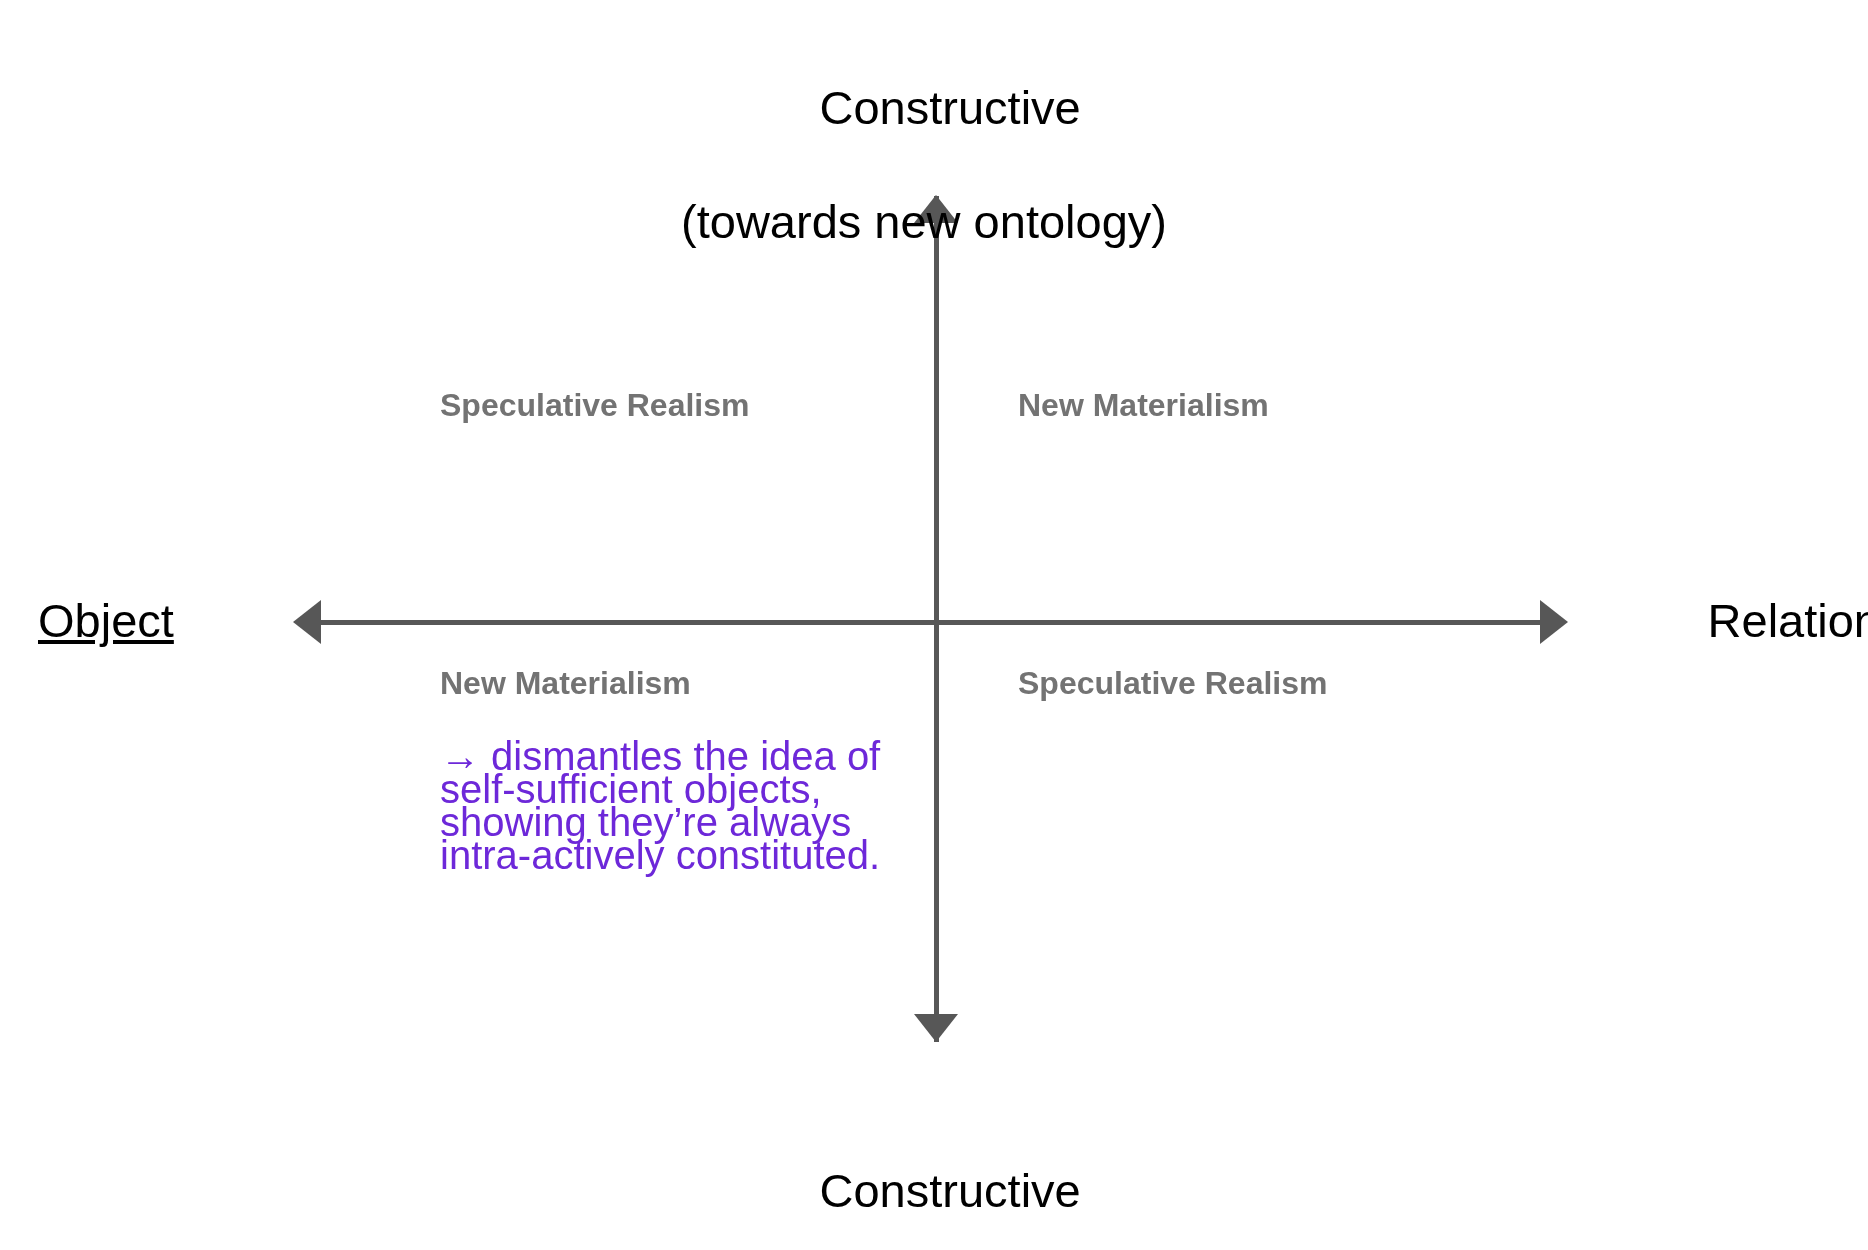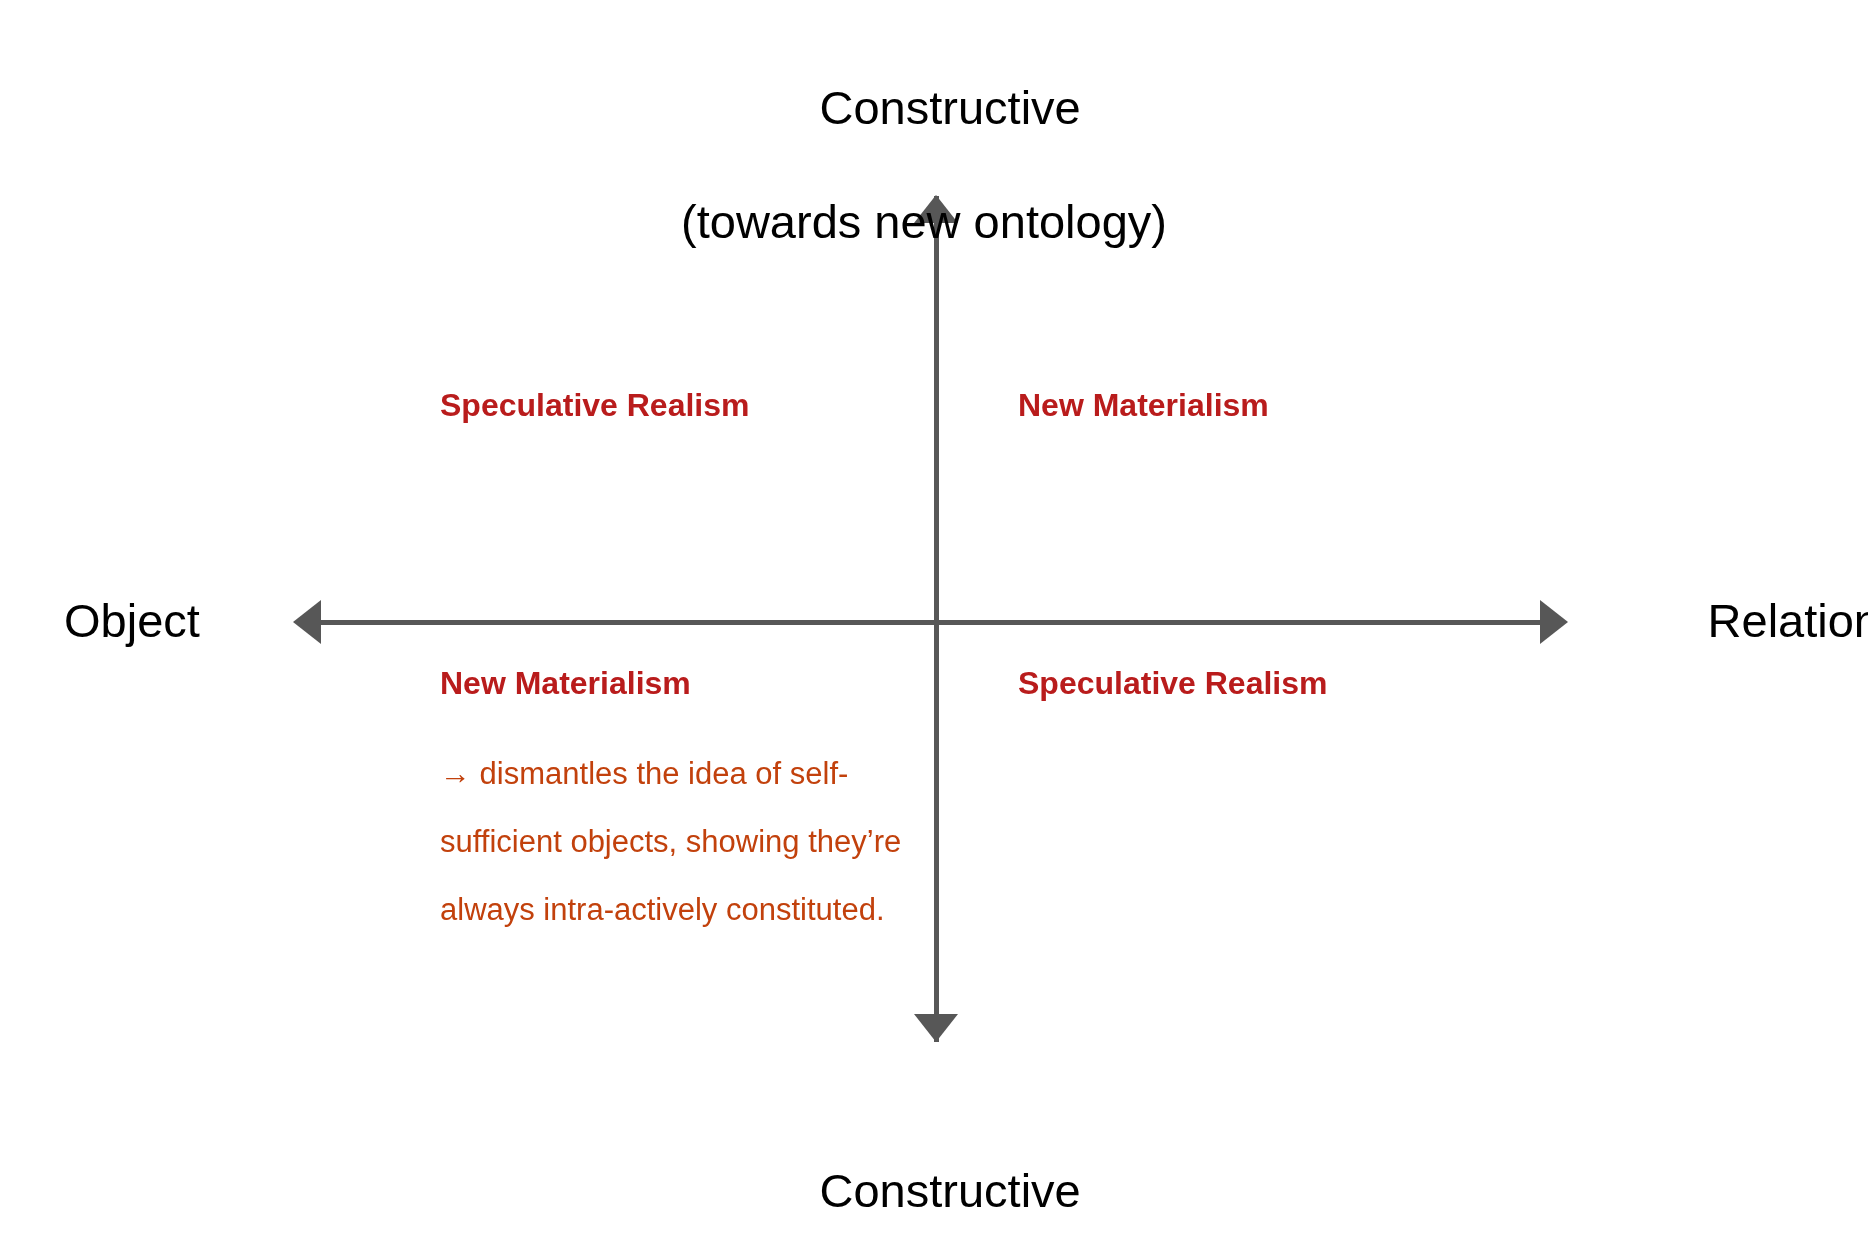--- a/index.html
+++ b/index.html
@@ -87,45 +87,46 @@
     transform: translateX(-10px);
   }
   #pole-bottom {
     left: 0;
     top: 1105px;
     width: 1868px;
     text-align: center;
     transform: translateX(-10px);
   }
   #pole-left {
-    left: 64px;
+    left: 38px;
     top: 592px;
+    text-decoration: underline;
   }
   #pole-right {
     right: 36px;
     top: 592px;
     text-align: left;
   }
   .pole-line2 { display: block; }
 
   
   .quadrant {
     position: absolute;
   }
   .quadrant-title {
     font-size: 32px;
     font-weight: bold;
     line-height: 38px;
-    color: #b91c1c;
+    color: #737373;
     white-space: nowrap;
   }
   .quadrant-body {
-    font-size: 31px;
-    line-height: 68px;
-    color: #c2410c;
+    font-size: 40px;
+    line-height: 33px;
+    color: #6d28d9;
     margin-top: 38px;
     white-space: pre-line;
   }
   #quadrant-top-left  { left: 440px;  top: 386px; }
   #quadrant-top-right { left: 1018px; top: 386px; }
   #quadrant-bottom-left  { left: 440px;  top: 664px; width: 470px; }
   #quadrant-bottom-right { left: 1018px; top: 664px; width: 430px; }
 </style>
 </head>
 <body>

